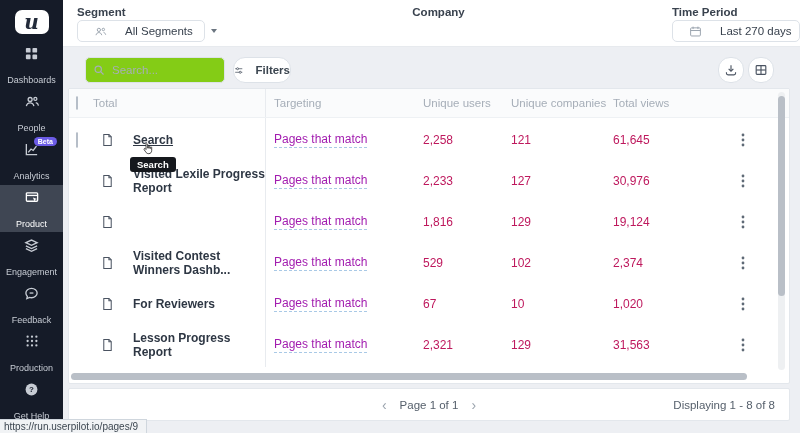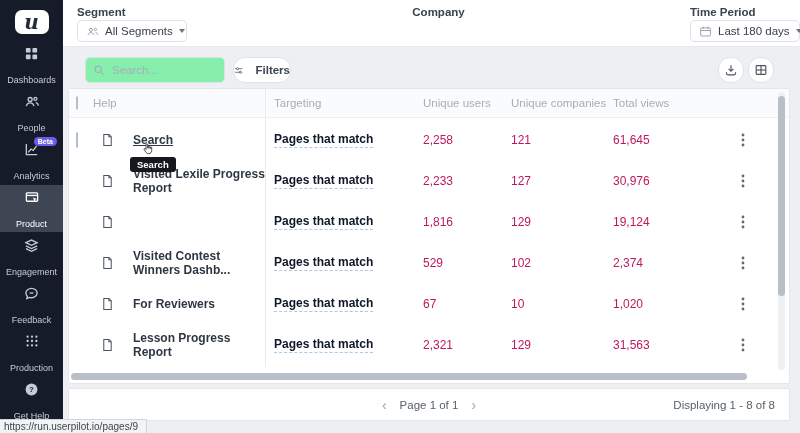--- a/index.html
+++ b/index.html
@@ -49,36 +49,36 @@
   }
 
   
   .topbar {
     position:absolute; left:63px; top:0; width:737px; height:47px; background:#fff;
     border-bottom:1px solid #e7eaee; display:flex; gap:15px; padding:6px 0 0 14px;justify-content:space-between;
   }
   .fgroup { display:flex; flex-direction:column; gap:2px; }
   .flabel { font-size:11.5px; font-weight:bold; color:#39424e; }
   .dd {
-    width:110px; height:22px; border:1px solid #dde2e8; border-radius:5px; background:#fff;
-    display:flex; align-items:center; gap:6px; padding:0 8px; cursor:pointer;
+    width:128px; height:22px; border:1px solid #dde2e8; border-radius:5px; background:#fff;
+    display:flex; align-items:center; gap:18px; padding:0 16px; cursor:pointer;
   }
   .dd .dd-val { font-size:11.5px; color:#39424e; flex:1; white-space:nowrap; }
   .dd svg { stroke:#99a2ad; fill:none; stroke-width:1.2; }
   .caret {
     width:0; height:0; border-left:3.5px solid transparent; border-right:3.5px solid transparent;
     border-top:4.5px solid #6b7580;
   }
 
   
   .search-box {
     position:absolute; left:85px; top:57px; width:140px; height:26px;
   }
   .search-box input {
-    width:100%; height:100%; border:1px solid #dde2e8; border-radius:5px; background:#86efac;
+    width:100%; height:100%; border:1px solid #dde2e8; border-radius:5px; background:#84cc16;
     padding:0 8px 0 26px; font-size:11.5px; color:#39424e; outline:none;
     font-family:"Liberation Sans", sans-serif;
   }
   .search-box input::placeholder { color:#a6aeb8; }
   .search-ic { position:absolute; left:8px; top:7px; }
   .btn {
     position:absolute; background:#fff; border:1px solid #dde2e8; border-radius:12px;
     display:flex; align-items:center; justify-content:center; gap:12px; cursor:pointer;
     color:#3c4650; font-size:11.5px; font-weight:bold;
   }
@@ -100,21 +100,21 @@
   .trow { height:41px; font-size:12px; }
   .cb {
     width:13px; height:13px; border:1.5px solid #b6bec8; border-radius:3px; background:#fff;
     margin-left:7px; cursor:pointer;
   }
   .h-name { margin-left:-8px; }
   .c-target { border-left:1px solid #e8ebef; height:100%; display:flex; align-items:center; padding-left:8px; }
   .name-cell { display:flex; align-items:center; gap:19px; font-weight:bold; color:#2e3744; }
   .name-cell .file-ic { flex:0 0 auto; }
   .tlink {
-    color:#0f172a; font-weight:bold; text-decoration:none; cursor:pointer;
+    color:#a21caf; font-weight:normal; text-decoration:none; cursor:pointer;
     border-bottom:1px dashed #a9c9e6; padding-bottom:1px;
   }
   .num { color:#be185d; }
   .kebab { margin-left:2px; cursor:pointer; padding:4px 6px; }
   .kebab svg { fill:#5f6a76; }
   .hover-wrap { position:relative; }
   .name-link { text-decoration:underline; cursor:pointer; }
   .cursor-ic { position:absolute; left:8px; top:9px; z-index:3; }
   .tooltip {
     position:absolute; left:-3px; top:24px; background:#15181d; color:#fff;
@@ -282,21 +282,21 @@
     <span class="flabel">Time Period</span>
     <div class="dd">
       <span>
         <svg width="13" height="13" viewBox="0 0 16 16">
             <rect x="2" y="3.5" width="12" height="10" rx="1.2"></rect>
             <line x1="5" y1="2" x2="5" y2="5"></line>
             <line x1="11" y1="2" x2="11" y2="5"></line>
             <line x1="2" y1="6.8" x2="14" y2="6.8"></line>
           </svg>
       </span>
-      <span class="dd-val">Last 180 days</span>
+      <span class="dd-val">Last 270 days</span>
       <span class="caret"></span>
     </div>
   </div>
 </div>
 
 <div class="search-box">
   <span class="search-ic">
     <svg width="12" height="12" viewBox="0 0 16 16" fill="none" stroke="#a6aeb8" stroke-width="1.6">
         <circle cx="7" cy="7" r="4.2"></circle>
         <line x1="10.2" y1="10.2" x2="14" y2="14"></line>
@@ -326,21 +326,21 @@
   <svg width="14" height="14" viewBox="0 0 16 16">
       <rect x="2.5" y="3" width="11" height="10" rx="1"></rect>
       <line x1="8" y1="3" x2="8" y2="13"></line>
       <line x1="2.5" y1="8" x2="13.5" y2="8"></line>
     </svg>
 </div>
 
 <div class="card">
   <div class="thead">
     <div><span class="cb"></span></div>
-    <div class="h-name">Help</div>
+    <div class="h-name">Total</div>
     <div class="c-target">Targeting</div>
     <div>Unique users</div>
     <div>Unique companies</div>
     <div>Total views</div>
     <div></div>
   </div>
 
   <div class="trow">
     <div><span class="cb"></span></div>
     <div class="name-cell">

